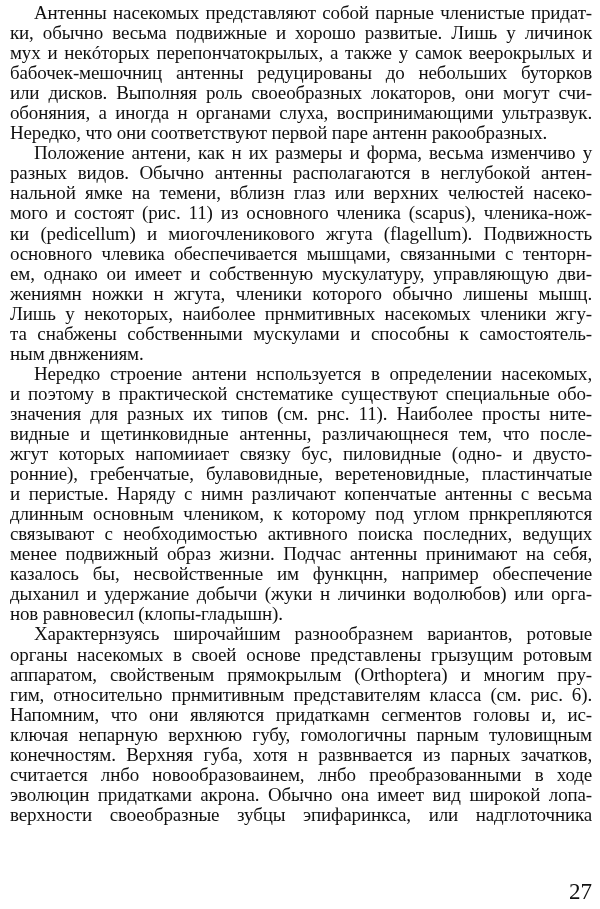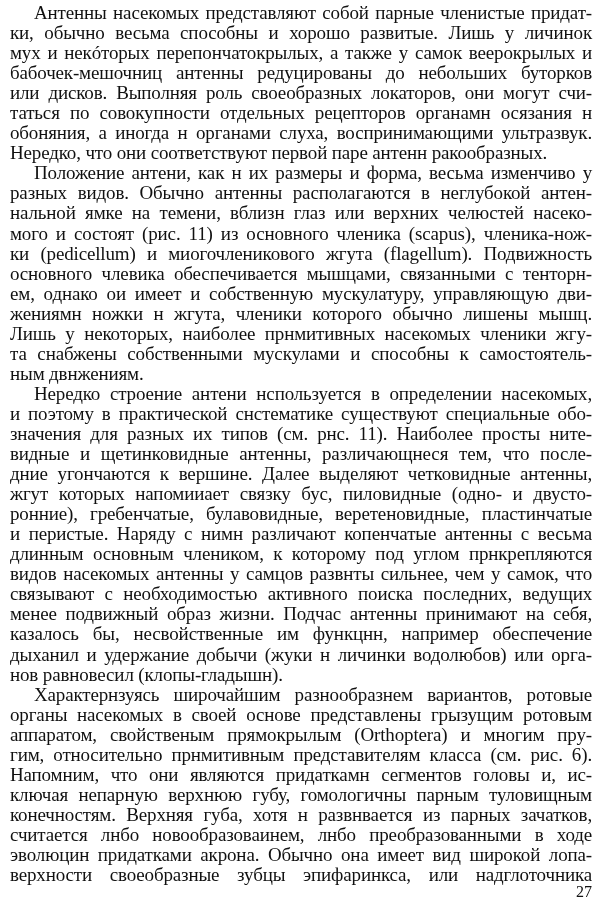--- a/index.html
+++ b/index.html
@@ -35,36 +35,35 @@
     .line.indent {
       padding-left: 24px;
     }
     .line.last {
       text-align-last: left;
     }
     .page-number {
       position: absolute;
       right: 8px;
       top: 882px;
-      font-size: 16px;
+      font-size: 23px;
       line-height: 20px;
       font-family: "Liberation Serif", "DejaVu Serif", serif;
     }
   </style>
 </head>
 <body>
 
 <div class="page">
   <div class="paragraph">
     <span class="line indent">Антенны насекомых представляют собой парные членистые придат-</span>
-    <span class="line">ки, обычно весьма способны и хорошо развитые. Лишь у личинок</span>
+    <span class="line">ки, обычно весьма подвижные и хорошо развитые. Лишь у личинок</span>
     <span class="line">мух и некóторых перепончатокрылых, а также у самок веерокрылых и</span>
     <span class="line">бабочек-мешочниц антенны редуцированы до небольших буторков</span>
     <span class="line">или дисков. Выполняя роль своеобразных локаторов, они могут счи-</span>
-    <span class="line">таться по совокупности отдельных рецепторов органамн осязания н</span>
     <span class="line">обоняния, а иногда н органами слуха, воспринимающими ультразвук.</span>
     <span class="line last">Нередко, что они соответствуют первой паре антенн ракообразных.</span>
   </div>
 
   <div class="paragraph">
     <span class="line indent">Положение антени, как н их размеры и форма, весьма изменчиво у</span>
     <span class="line">разных видов. Обычно антенны располагаются в неглубокой антен-</span>
     <span class="line">нальной ямке на темени, вблизн глаз или верхних челюстей насеко-</span>
     <span class="line">мого и состоят (рис. 11) из основного членика (scapus), членика-нож-</span>
     <span class="line">ки (pedicellum) и миогочленикового жгута (flagellum). Подвижность</span>
@@ -74,26 +73,24 @@
     <span class="line">Лишь у некоторых, наиболее прнмитивных насекомых членики жгу-</span>
     <span class="line">та снабжены собственными мускулами и способны к самостоятель-</span>
     <span class="line last">ным двнжениям.</span>
   </div>
 
   <div class="paragraph">
     <span class="line indent">Нередко строение антени нспользуется в определении насекомых,</span>
     <span class="line">и поэтому в практической снстематике существуют специальные обо-</span>
     <span class="line">значения для разных их типов (см. рнс. 11). Наиболее просты ните-</span>
     <span class="line">видные и щетинковидные антенны, различающнеся тем, что после-</span>
-    <span class="line">дние угончаются к вершине. Далее выделяют четковидные антенны,</span>
     <span class="line">жгут которых напомииает связку бус, пиловидные (одно- и двусто-</span>
     <span class="line">ронние), гребенчатые, булавовидные, веретеновидные, пластинчатые</span>
     <span class="line">и перистые. Наряду с нимн  различают копенчатые антенны с весьма</span>
     <span class="line">длинным основным члеником, к которому под углом прнкрепляются</span>
-    <span class="line">видов насекомых антенны у самцов развнты сильнее, чем у самок, что</span>
     <span class="line">связывают с необходимостью активного поиска последних, ведущих</span>
     <span class="line">менее подвижный образ жизни. Подчас антенны принимают на себя,</span>
     <span class="line">казалось бы, несвойственные им функцнн, например обеспечение</span>
     <span class="line">дыханил и удержание добычи (жуки н личинки водолюбов) или орга-</span>
     <span class="line last">нов равновесил (клопы-гладышн).</span>
   </div>
 
   <div class="paragraph">
     <span class="line indent">Характернзуясь широчайшим разнообразнем вариантов, ротовые</span>
     <span class="line">органы насекомых в своей основе представлены грызущим ротовым</span>

